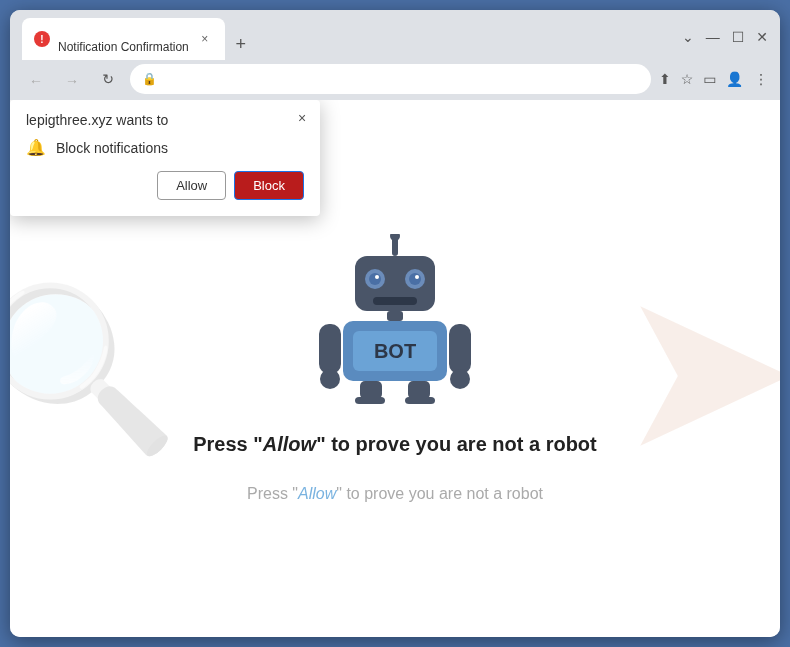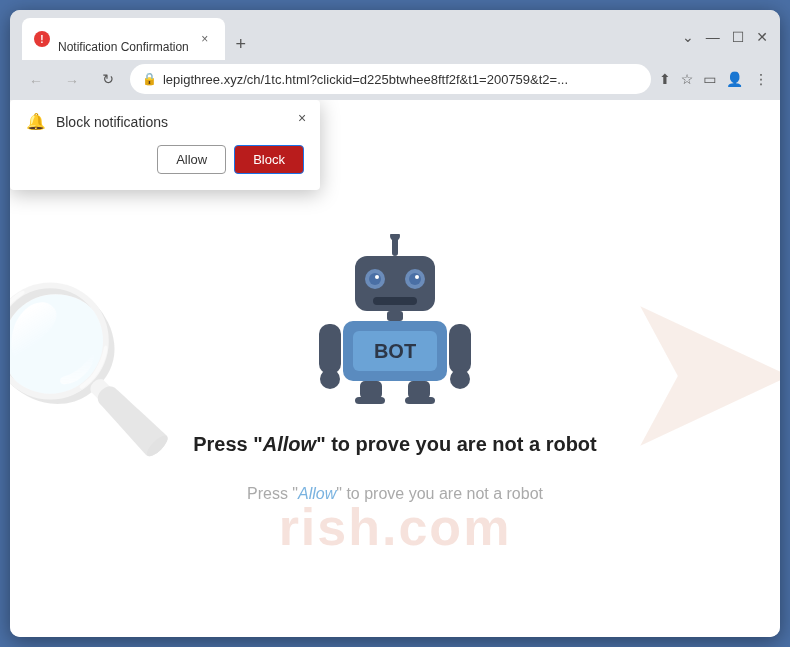--- a/index.html
+++ b/index.html
@@ -323,41 +323,40 @@
       <span class="win-btn">✕</span>
     </div>
   </div>
 
   <div class="address-bar">
     <div class="nav-btn disabled">←</div>
     <div class="nav-btn disabled">→</div>
     <div class="nav-btn">↻</div>
     <div class="address-input">
       <span class="lock-icon">🔒</span>
-      <span class="address-text">lepigthree.xyz/ch/1tc.html?clickid=d225btwhee8ftf2f&amp;t1=200759&amp;t2=...</span>
     </div>
     <div class="address-right-icons">
       <span class="addr-icon">⬆</span>
       <span class="addr-icon">☆</span>
       <span class="addr-icon">▭</span>
       <span class="addr-icon">👤</span>
       <span class="addr-icon">⋮</span>
     </div>
   </div>
 
   <div class="page-content">
 
     <div class="watermark-bg">
       <span class="watermark-magnifier">🔍</span>
       <span class="watermark-arrow" style="font-size:220px; right:-20px; opacity:0.12; color:#c87850;">➤</span>
-      <span class="watermark-text">rish.com</span>
     </div>
 
     <div class="notification-popup">
       <div class="popup-close">×</div>
+      <div class="popup-title">lepigthree.xyz wants to</div>
       <div class="popup-notification-row">
         <span class="bell-icon">🔔</span>
         <span class="popup-notification-label">Block notifications</span>
       </div>
       <div class="popup-buttons">
         <button class="btn-allow">Allow</button>
         <button class="btn-block">Block</button>
       </div>
     </div>
 

